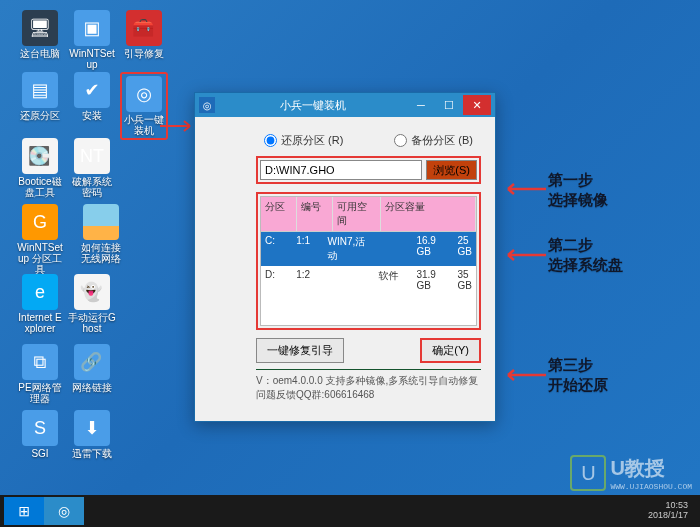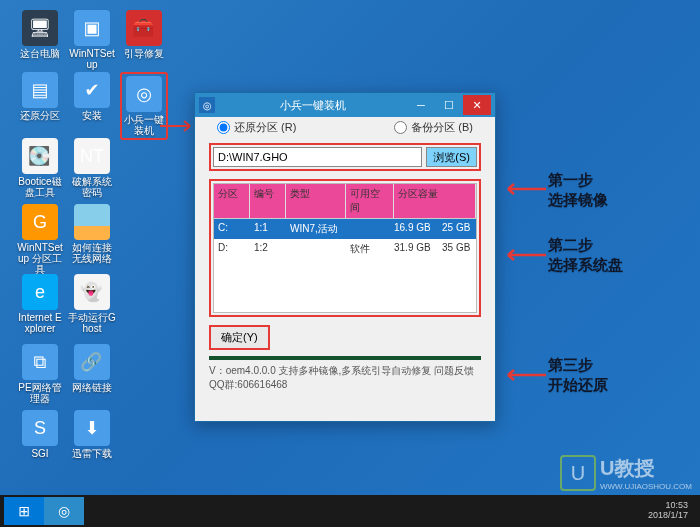--- a/index.html
+++ b/index.html
@@ -44,53 +44,53 @@
 .titlebar {
   height: 24px; background: #2b8cc9; color: #fff;
   display: flex; align-items: center; padding: 0 4px; font-size: 11px;
 }
 .titlebar .appicon { width: 16px; height: 16px; background: #1e6bb8; margin-right: 4px; display: flex; align-items: center; justify-content: center; font-size: 10px; }
 .titlebar .title { flex: 1; text-align: center; }
 .titlebar .winbtns { display: flex; }
 .titlebar .wbtn { width: 28px; height: 20px; display: flex; align-items: center; justify-content: center; cursor: pointer; }
 .titlebar .wbtn.close { background: #d32f2f; }
 
-.dlg-body { padding: 3px 14px; font-size: 11px; color: #333; }
+.dlg-body { padding: 16px 14px; font-size: 11px; color: #333; margin-left: 47px; }
 .radio-row { display: flex; justify-content: space-between; margin-bottom: 8px; padding: 0 8px; }
 .radio-item { display: flex; align-items: center; gap: 4px; }
 .radio-item input { margin: 0; }
 
 .path-label { margin-bottom: 4px; }
 .path-row {
   display: flex; gap: 4px; margin-bottom: 8px;
   border: 2px solid #e53935; padding: 2px;
 }
 .path-input { flex: 1; height: 20px; border: 1px solid #888; padding: 0 4px; font-size: 11px; background: #fff; }
-.browse-btn { height: 20px; padding: 0 6px; border: 1px solid #888; background: #7dd3fc; font-size: 11px; cursor: pointer; }
+.browse-btn { height: 20px; padding: 0 6px; border: 1px solid #888; background: #c2410c; font-size: 11px; cursor: pointer; }
 
 .table-wrap { border: 2px solid #e53935; padding: 2px; margin-bottom: 8px; }
 .tbl { width: 100%; border: 1px solid #bbb; background: #fff; height: 130px; }
-.thead { display: flex; background: #ec4899; border-bottom: 1px solid #ccc; }
+.thead { display: flex; background: #f9a8d4; border-bottom: 1px solid #ccc; }
 .th { padding: 3px 4px; font-size: 10px; border-right: 1px solid #ddd; }
 .tbody { }
 .trow { display: flex; }
 .trow.sel { background: #1e74c4; color: #fff; }
 .td { padding: 3px 4px; font-size: 10px; }
 .col-drive { width: 36px; }
 .col-num { width: 36px; }
 .col-type { width: 60px; }
 .col-vol { width: 44px; }
 .col-free { width: 48px; }
 .col-cap { flex: 1; }
 
 .btn-row { display: flex; justify-content: space-between; margin-bottom: 6px; }
 .btn { padding: 3px 10px; border: 1px solid #888; background: #e8e8e8; font-size: 11px; cursor: pointer; }
 .btn.ok { border: 2px solid #e53935; }
 
-.status { font-size: 10px; color: #555; border-top: 4px solid #14532d; padding-top: 4px; }
+.status { font-size: 10px; color: #555; border-top: 1px solid #14532d; padding-top: 4px; }
 
 
 .arrow { position: absolute; color: #e53935; font-size: 0; }
 .arrow svg { display: block; }
 .anno {
   position: absolute; color: #0f172a; font-weight: bold;
   font-size: 15px; text-shadow: 0 1px 1px rgba(0,0,0,.15);
   line-height: 1.3;
 }
 .anno .step { display: block; }
@@ -114,21 +114,21 @@
 .tb-clock { color: #ccc; font-size: 9px; text-align: right; padding-right: 8px; line-height: 1.1; }
 
 
 .watermark {
   position: absolute; right: 8px; bottom: 36px;
   display: flex; align-items: center; gap: 4px;
   color: #fff; opacity: 0.6;
 }
 .watermark .box { width: 36px; height: 36px; border: 2px solid #9acd32; border-radius: 4px; display: flex; align-items: center; justify-content: center; font-size: 20px; color: #fff; }
 .watermark .txt { font-size: 20px; font-weight: bold; }
-.watermark .sub { font-size: 8px; display: block; }
+.watermark .sub { font-size: 8px; display: block; font-family: Liberation Mono, monospace; }
 </style>
 </head>
 <body>
 
 <div class="desktop" id="desktop">
     <div class="dicon" style="left: 16px; top: 10px;">
       <div class="img ic-dark">🖥</div>
       <div class="lbl">这台电脑</div>
     </div>
     <div class="dicon" style="left: 68px; top: 10px;">
@@ -156,21 +156,21 @@
       <div class="lbl">Bootice磁盘工具</div>
     </div>
     <div class="dicon" style="left: 68px; top: 138px;">
       <div class="img ic-white">NT</div>
       <div class="lbl">破解系统密码</div>
     </div>
     <div class="dicon" style="left: 16px; top: 204px;">
       <div class="img ic-orange">G</div>
       <div class="lbl">WinNTSetup 分区工具</div>
     </div>
-    <div class="dicon" style="left: 68px; top: 204px;">
+    <div class="dicon" style="left: 77px; top: 204px;">
       <div class="img ic-photo"></div>
       <div class="lbl">如何连接无线网络</div>
     </div>
     <div class="dicon" style="left: 16px; top: 274px;">
       <div class="img ic-cyan">e</div>
       <div class="lbl">Internet Explorer</div>
     </div>
     <div class="dicon" style="left: 68px; top: 274px;">
       <div class="img ic-white">👻</div>
       <div class="lbl">手动运行Ghost</div>
@@ -222,21 +222,20 @@
     </div>
     <div class="path-row">
       <input class="path-input" value="D:\WIN7.GHO" style="">
       <button class="browse-btn">浏览(S)</button>
     </div>
     <div class="table-wrap">
       <div class="tbl">
         <div class="thead">
           <div class="th col-drive">分区</div>
           <div class="th col-num">编号</div>
-          <div class="th col-type">类型</div>
           <div class="th col-free">可用空间</div>
           <div class="th col-cap">分区容量</div>
         </div>
         <div class="tbody" id="tbody">
             <div class="trow sel">
     <div class="td col-drive">C:</div>
     <div class="td col-num">1:1</div>
     <div class="td col-type">WIN7,活动</div>
     <div class="td col-vol"></div>
     <div class="td col-free">16.9 GB</div>
@@ -247,20 +246,21 @@
     <div class="td col-num">1:2</div>
     <div class="td col-type"></div>
     <div class="td col-vol">软件</div>
     <div class="td col-free">31.9 GB</div>
     <div class="td col-cap">35 GB</div>
             </div>
           </div>
       </div>
     </div>
     <div class="btn-row">
+      <button class="btn">一键修复引导</button>
       <button class="btn ok">确定(Y)</button>
     </div>
     <div class="status">V：oem4.0.0.0      支持多种镜像,多系统引导自动修复  问题反馈QQ群:606616468</div>
   </div>
 </div>
 
 <div id="annos">
     <div class="anno" style="left: 548px; top: 170px;">
       <span class="step">第一步</span>
       <span class="act">选择镜像</span>

